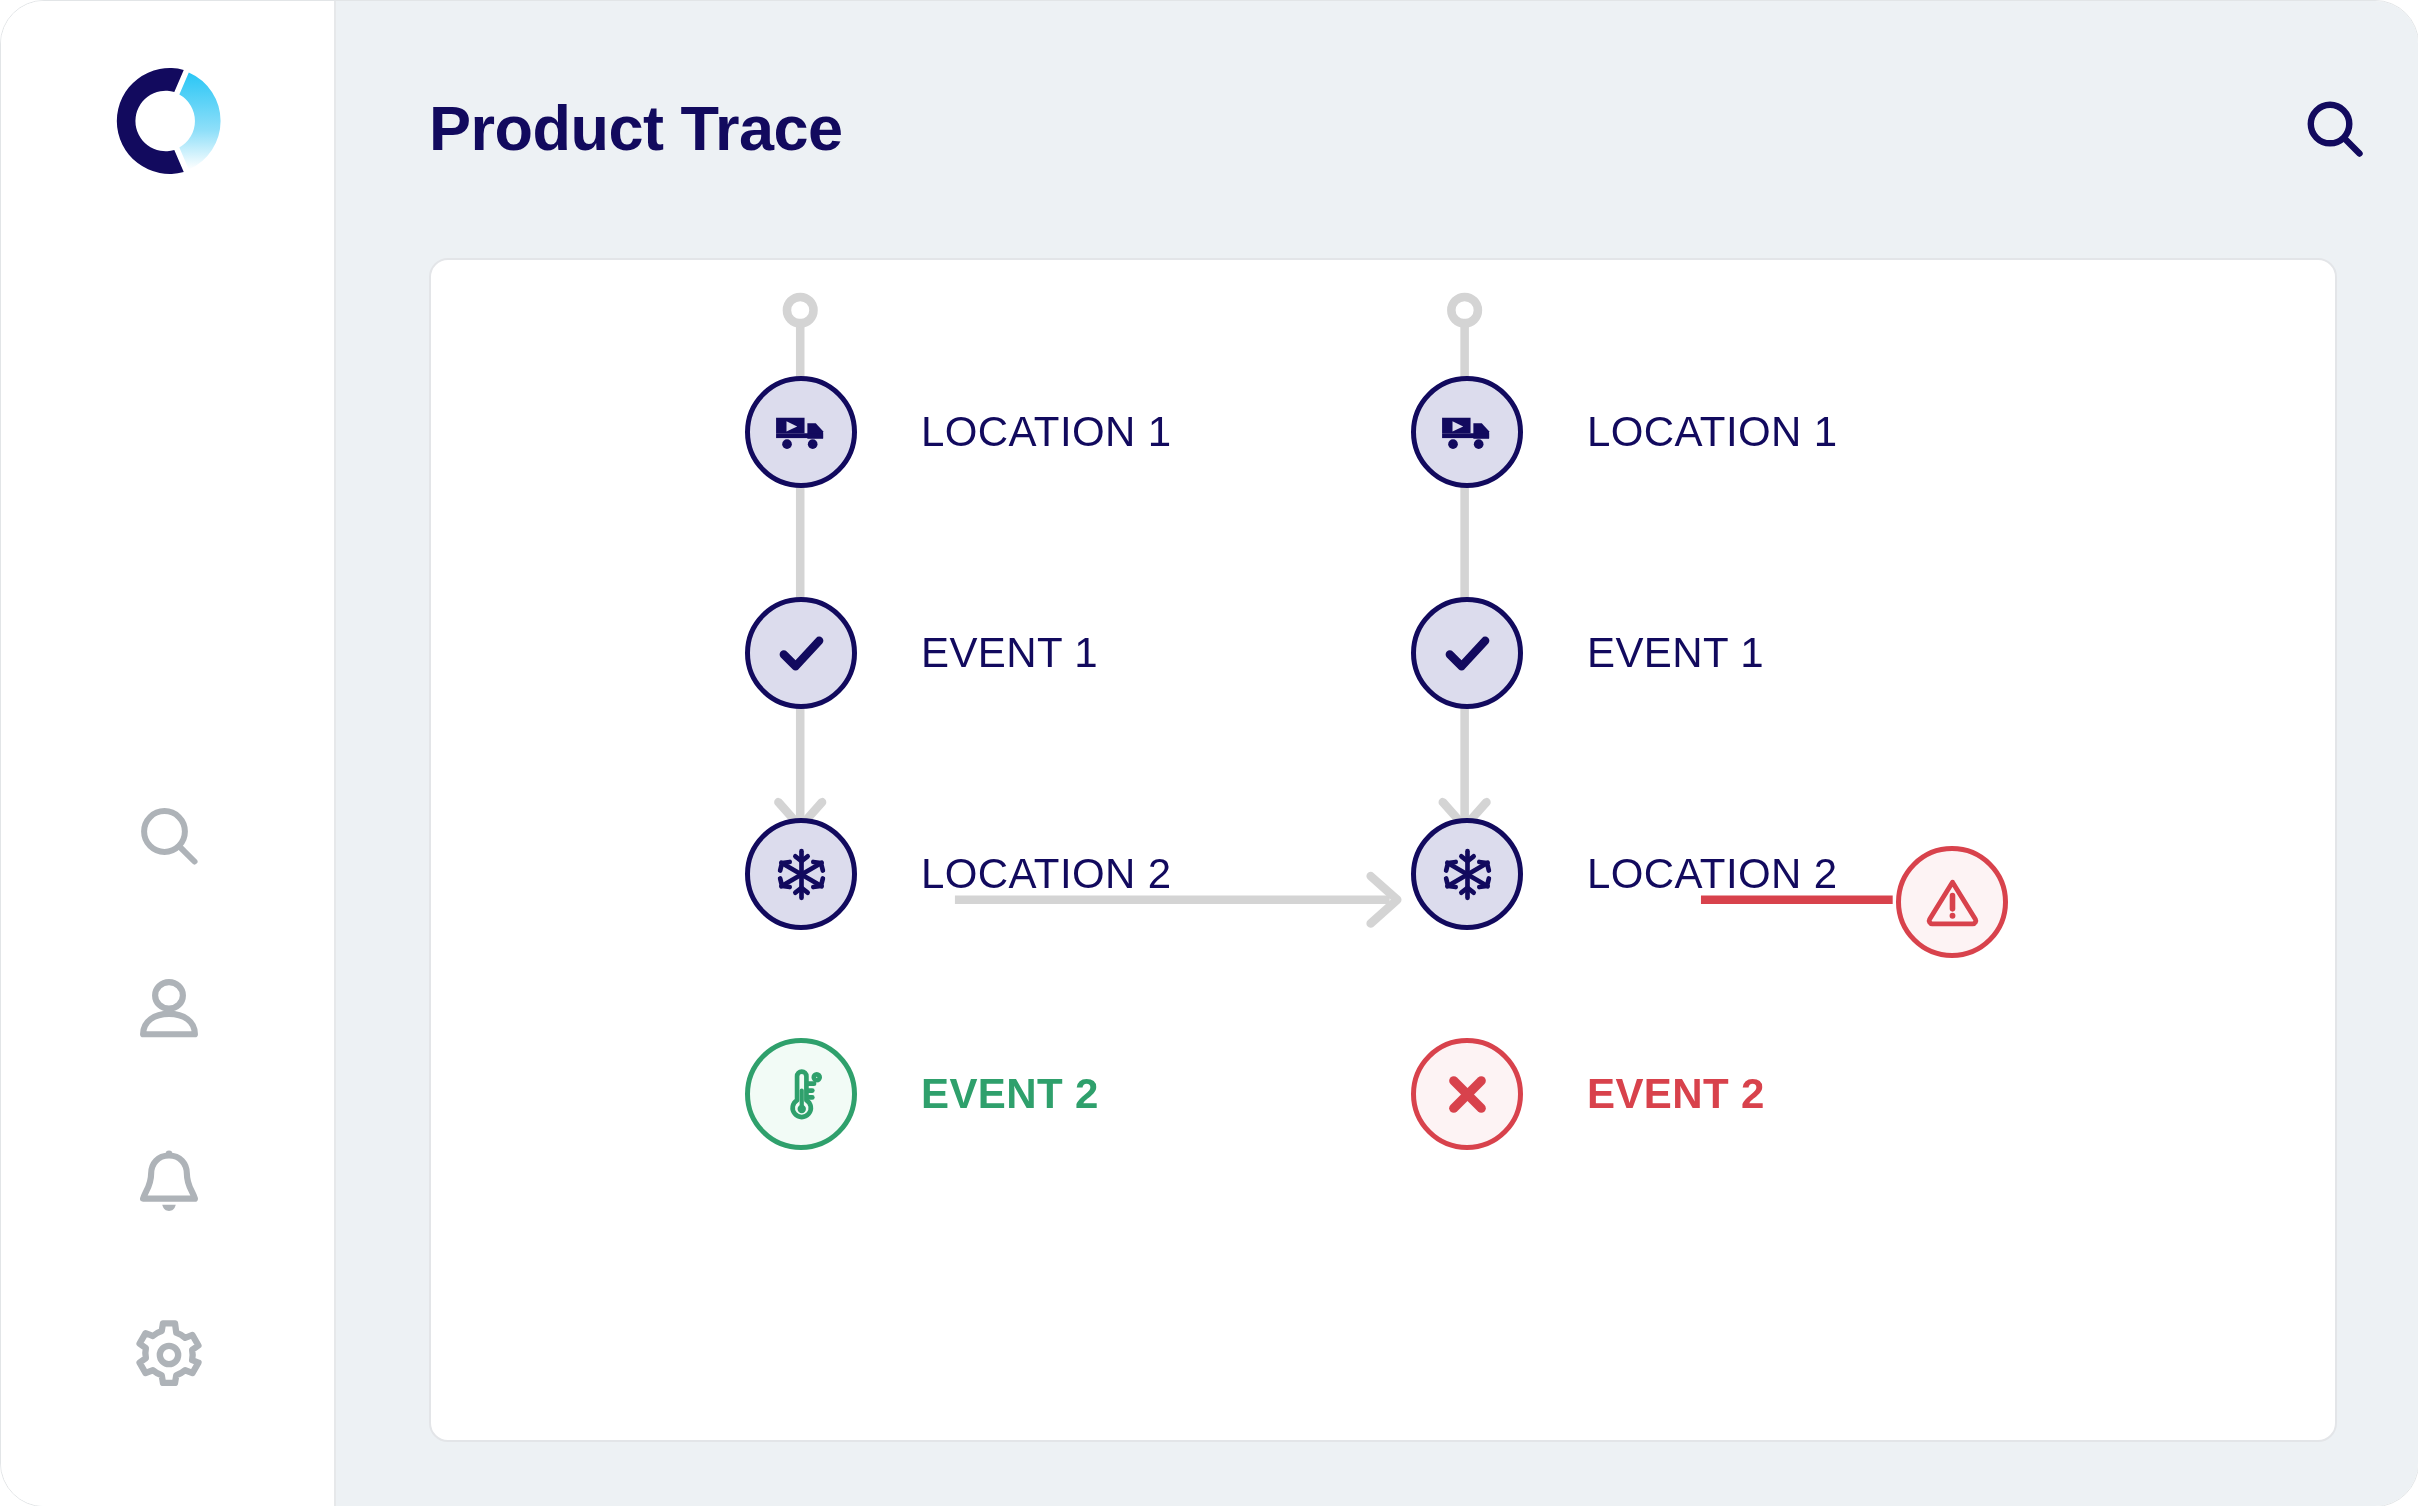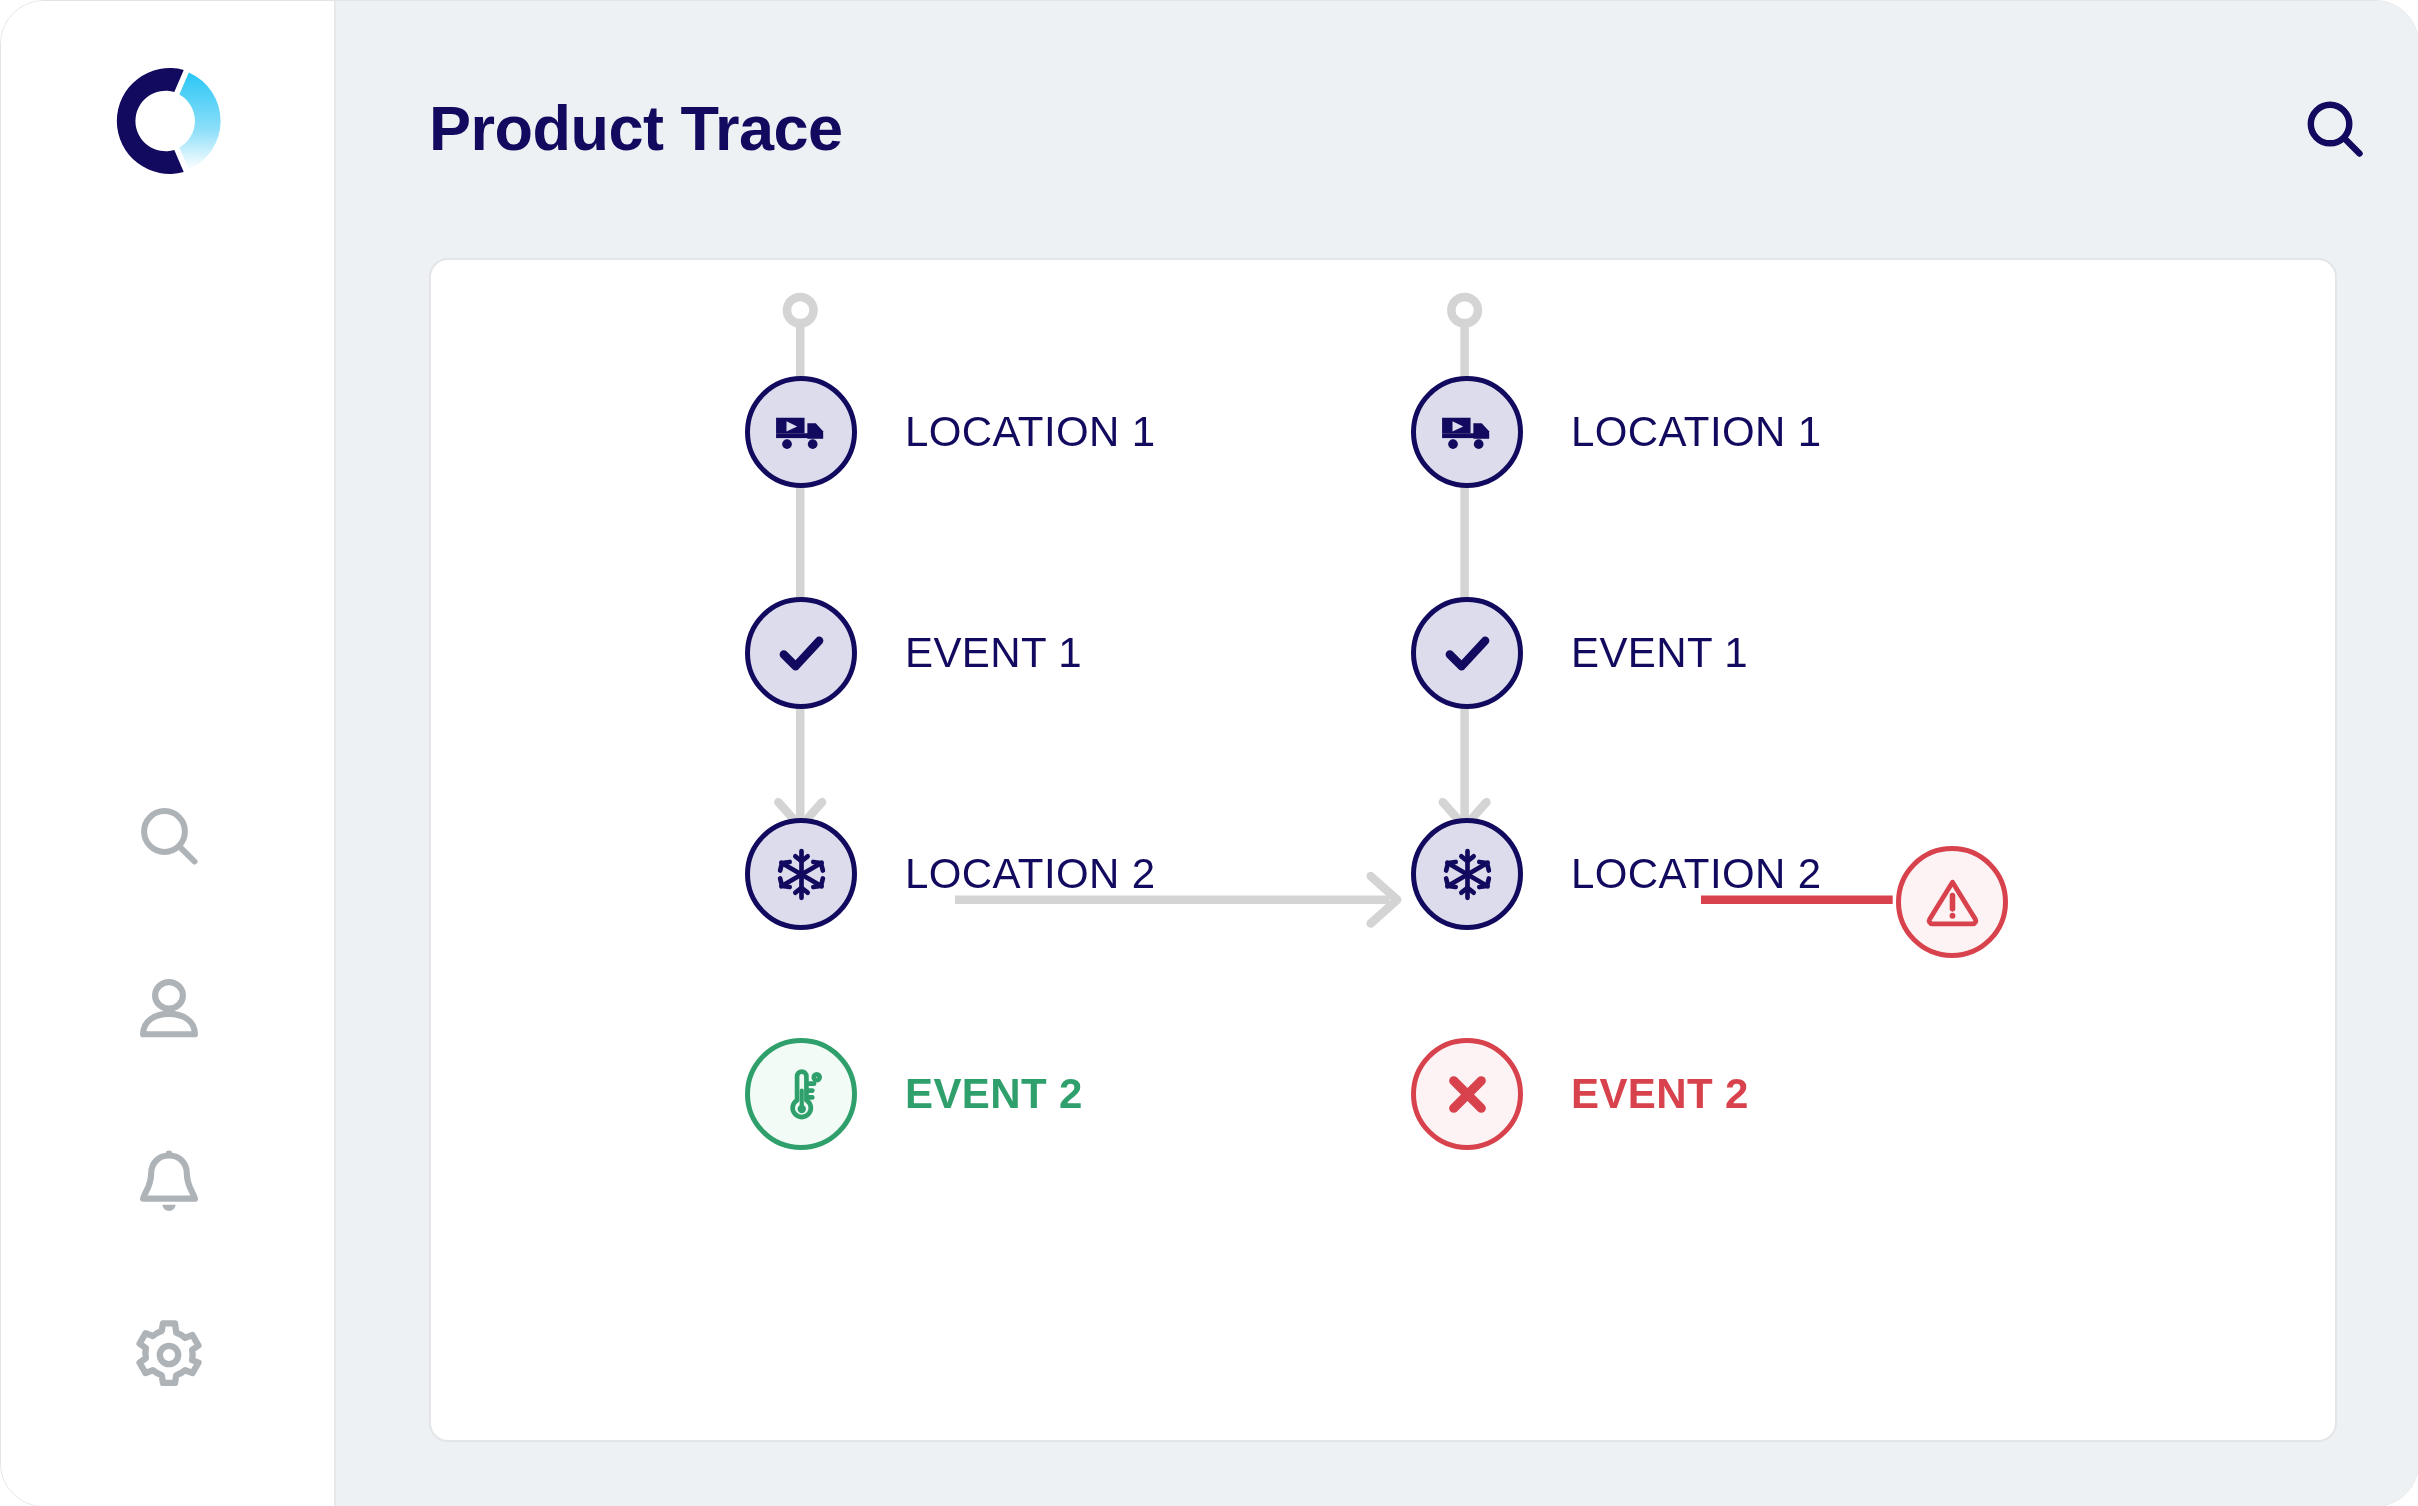--- a/index.html
+++ b/index.html
@@ -131,21 +131,21 @@
   }
   .column.col-1 { left: 314px; }
   .column.col-2 { left: 980px; }
 
   .node-row {
     position: absolute;
     left: 0;
     height: 124px;
     display: flex;
     align-items: center;
-    gap: 0;
+    gap: 16px;
   }
 
   .node-circle {
     width: 112px;
     height: 112px;
     flex: 0 0 112px;
     border-radius: 50%;
     display: flex;
     align-items: center;
     justify-content: center;

